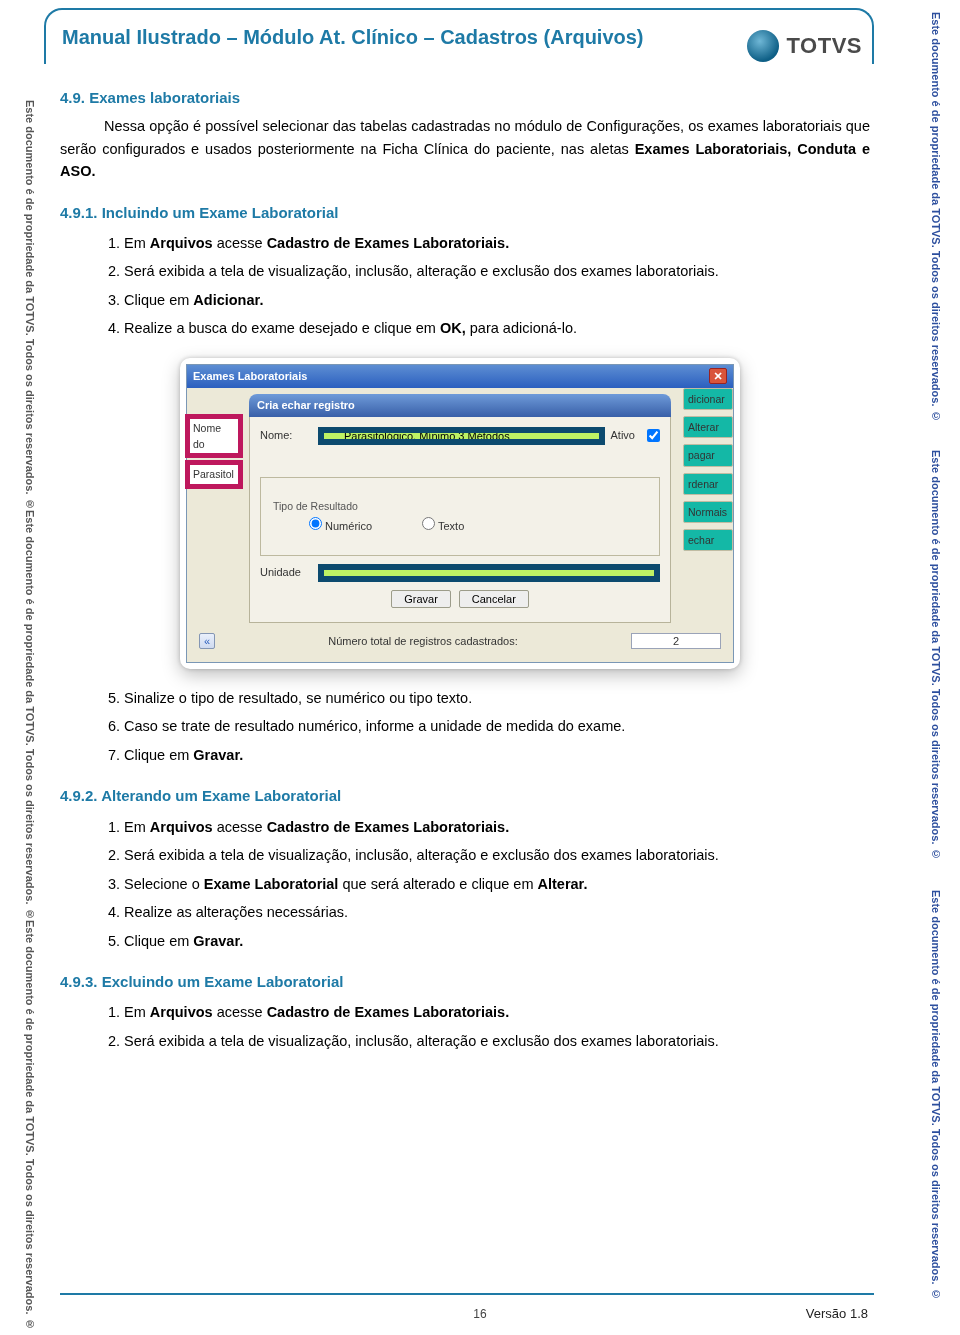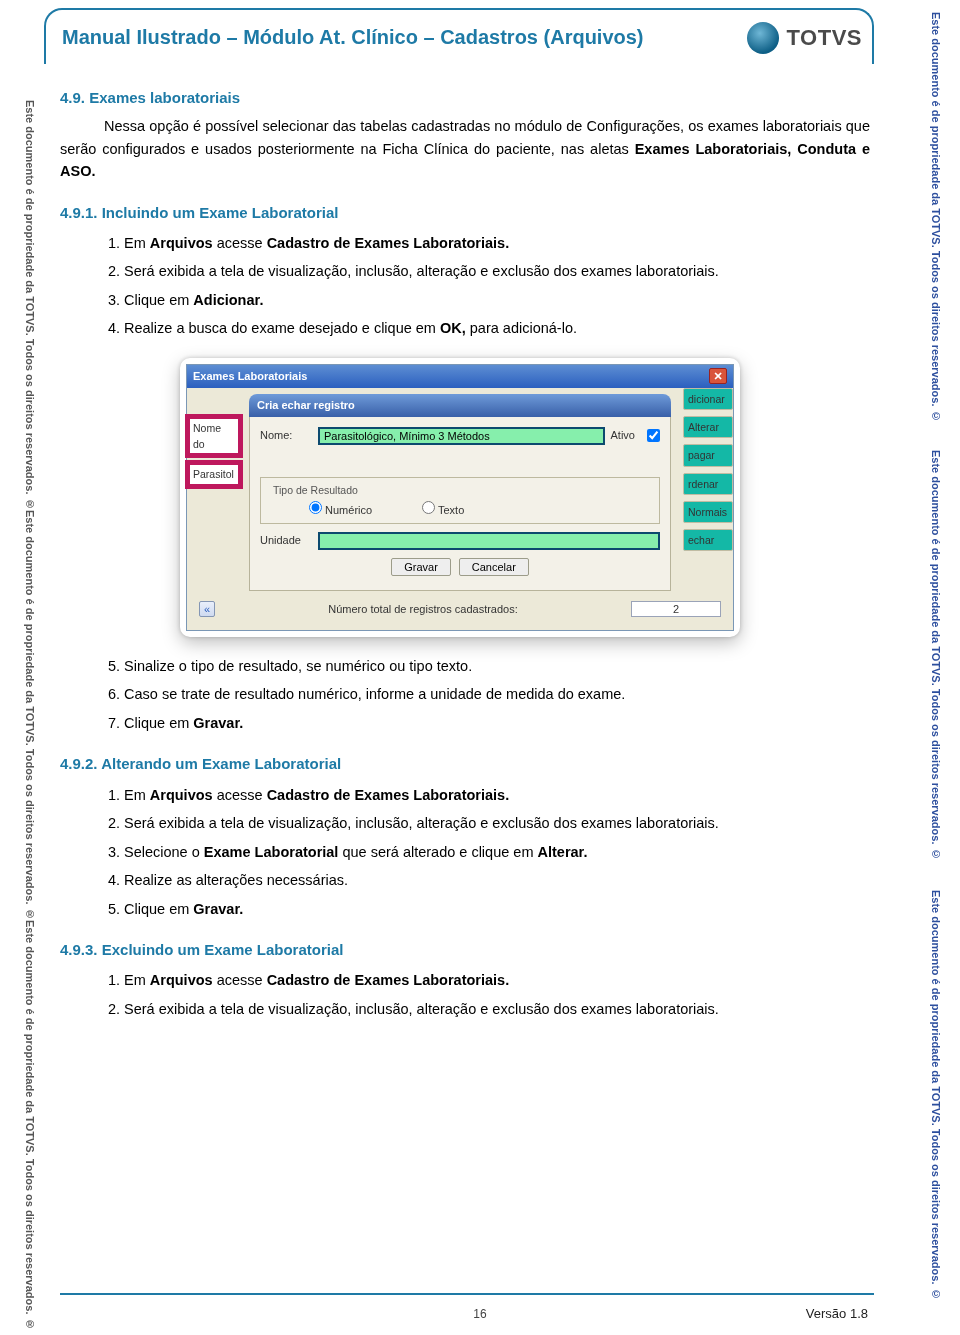--- a/index.html
+++ b/index.html
@@ -32,21 +32,21 @@
     position: absolute;
     left: 62px;
     top: 26px;
     font-size: 20px;
     font-weight: bold;
     color: #1e7aa6;
   }
   .logo {
     position: absolute;
     right: 98px;
-    top: 22px;
+    top: 30px;
     display: flex;
     align-items: center;
     gap: 8px;
   }
   .logo-mark {
     width: 32px; height: 32px;
     border-radius: 50%;
     background: radial-gradient(circle at 40% 35%, #6fb7d6 0%, #0e5f86 70%);
     position: relative;
   }
@@ -156,30 +156,30 @@
   .panel-body {
     background:#f3f1e8;
     border:1px solid #b7b39a;
     border-top:none;
     padding: 10px 10px 14px 10px;
   }
   .frow { display:flex; align-items:center; gap:6px; margin-bottom:8px; }
   .flabel { width: 52px; }
   .txt {
     flex:1;
-    background:#86efac;
-    border:2px solid #0c4a6e;
+    background:#bef264;
+    border:6px solid #0c4a6e;
     height:18px;
-    padding: 1px 4px;
+    padding: 1px 20px;
     font-size:11px;
   }
   .chk { margin-left:6px; }
   .groupbox {
     border:1px solid #bdb99f;
-    padding: 4px 8px;
+    padding: 20px 8px;
     margin-bottom:8px;
     margin-top:32px;
   }
   .groupbox-title {
     font-size: 10.5px;
     color:#555;
     margin-top:-12px;
     background:#f3f1e8;
     display:inline-block;
     padding:0 4px;

